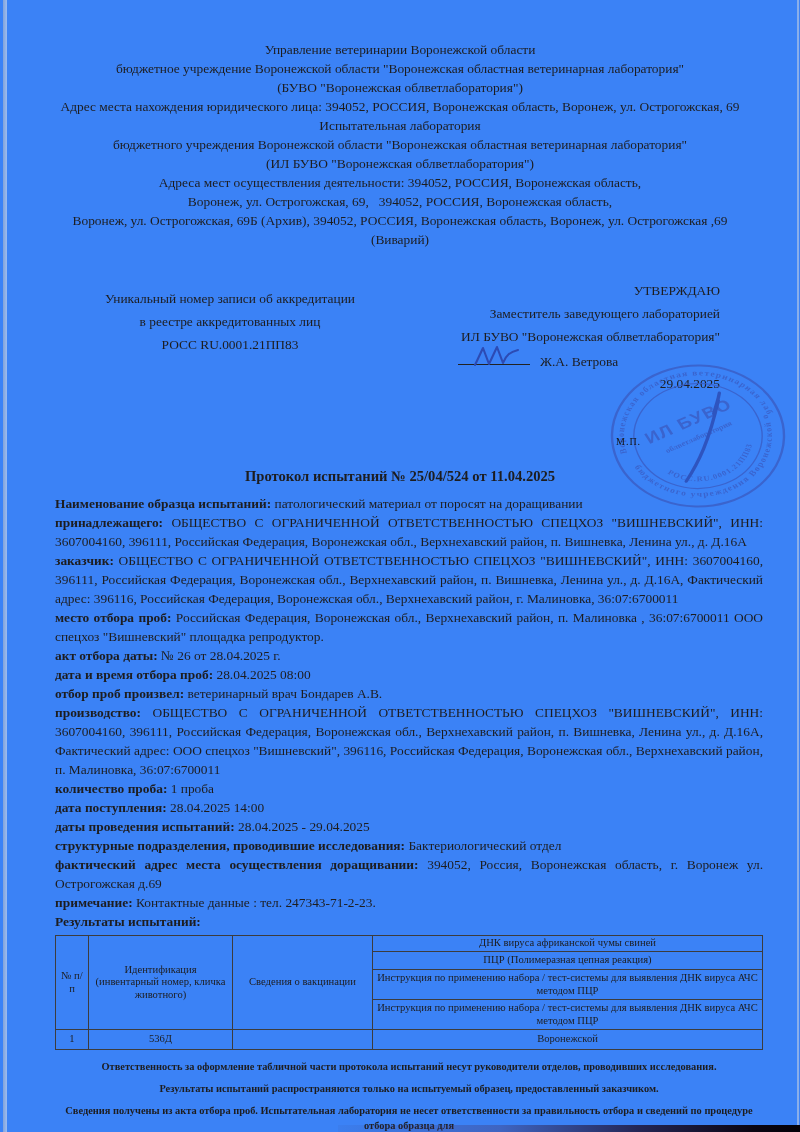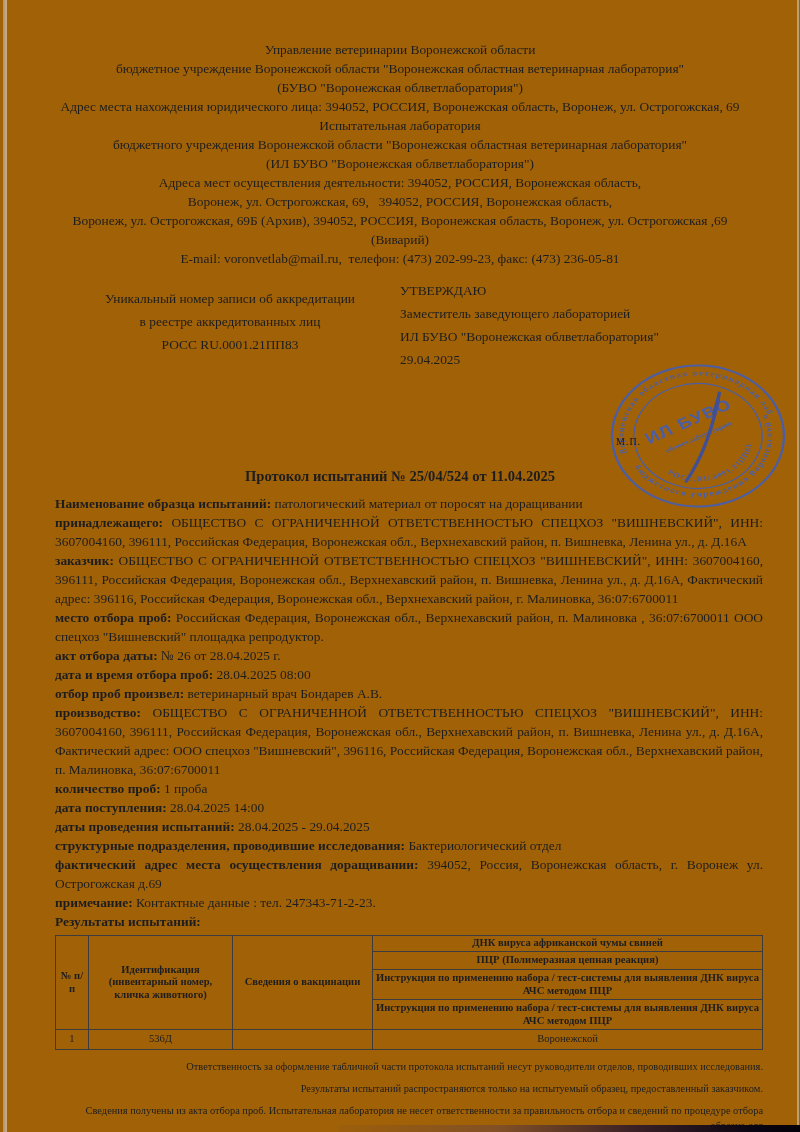--- a/index.html
+++ b/index.html
@@ -1,93 +1,99 @@
 <!DOCTYPE html>
 <html><head>
 <meta charset="utf-8">
 <style>
   html,body{margin:0;padding:0;}
   .page{
-    position:relative;width:800px;height:1132px;background:#a16207;overflow:hidden;
+    position:relative;width:800px;height:1132px;background:#3b82f6;overflow:hidden;
     font-family:"Liberation Serif","DejaVu Serif",serif;color:#1d1d1f;
   }
   
   .edge-left{position:absolute;left:3px;top:0;bottom:0;width:4px;
     background:linear-gradient(to right,#bdbdc0,#ececee);opacity:.55;}
   .edge-right{position:absolute;right:1px;top:0;bottom:0;width:2px;background:#d9d9db;opacity:.5;}
   .bottom-bar{position:absolute;left:338px;right:0;bottom:0;height:7px;
     background:linear-gradient(to right,rgba(60,40,80,0.05),rgba(70,45,95,0.35) 35%,rgba(30,15,45,0.8) 65%,#0a0512 90%,#030108);}
   
   .header{position:absolute;top:40px;left:20px;right:20px;text-align:center;
     font-size:13.4px;line-height:19px;}
   
   .accred{position:absolute;top:287px;left:50px;width:360px;text-align:center;
     font-size:13.4px;line-height:23px;}
-  .approve{position:absolute;top:279px;left:400px;width:320px;text-align:left;
+  .approve{position:absolute;top:279px;left:400px;width:320px;text-align:right;
     font-size:13.4px;line-height:23px;}
   .sig-row{position:relative;height:24px;}
   .sig-line{position:absolute;left:58px;top:16px;width:72px;border-bottom:1.3px solid #222;}
   .sig-svg{position:absolute;left:72px;top:-4px;}
   .sig-name{position:absolute;left:140px;top:2px;}
   
   .stamp-wrap{position:absolute;left:598px;top:360px;width:200px;height:152px;}
   .mp-label{position:absolute;left:616px;top:436px;font-size:10px;color:#141414;z-index:4;letter-spacing:1px;}
   
   .doc-title{position:absolute;top:468px;left:0;right:0;text-align:center;
     font-weight:bold;font-size:14.6px;}
   
   .content{position:absolute;top:494px;left:55px;width:708px;font-size:13.4px;line-height:19px;}
   .content p{margin:0;text-align:justify;}
   .content p b{font-weight:bold;}
   .results-heading{font-weight:bold;}
   
   table.results{width:100%;border-collapse:collapse;margin-top:4px;
     font-size:10.6px;line-height:12.5px;text-align:center;}
   table.results th,table.results td{border:1px solid #3c3c3e;padding:1px 3px;vertical-align:middle;}
-  table.results th{font-weight:bold;}
+  table.results th{font-weight:normal;}
   tr.hr1 th{height:13px;}
   tr.hr2 th{height:15px;}
   tr.hr3 th{height:27px;margin-top:16px;}
   tr.data td{height:17px;font-weight:normal;}
   
   .footnotes{margin-top:9px;font-size:10.4px;line-height:15px;}
-  .footnotes p{margin:0 0 7px 0;text-align:right;}
+  .footnotes p{margin:0 0 7px 0;text-align:center;font-weight:bold;}
 </style>
 </head>
 <body>
 
 <div class="page">
   <div class="edge-left"></div>
   <div class="edge-right"></div>
 
   <div class="header">
     <div>Управление ветеринарии Воронежской области</div>
     <div>бюджетное учреждение Воронежской области "Воронежская областная ветеринарная лаборатория"</div>
     <div>(БУВО "Воронежская облветлаборатория")</div>
     <div>Адрес места нахождения юридического лица: 394052, РОССИЯ, Воронежская область, Воронеж, ул. Острогожская, 69</div>
     <div>Испытательная лаборатория</div>
     <div>бюджетного учреждения Воронежской области "Воронежская областная ветеринарная лаборатория"</div>
     <div>(ИЛ БУВО "Воронежская облветлаборатория")</div>
     <div>Адреса мест осуществления деятельности:  394052, РОССИЯ, Воронежская область,</div>
     <div>Воронеж, ул. Острогожская, 69,&nbsp;&nbsp; 394052, РОССИЯ, Воронежская область,</div>
     <div>Воронеж, ул. Острогожская, 69Б (Архив), 394052, РОССИЯ, Воронежская область, Воронеж, ул. Острогожская ,69</div>
     <div>(Виварий)</div>
-    <div>E-mail: voronvetlab@mail.ru,&nbsp; телефон: (473) 202-99-23, факс: (473) 236-05-81</div>
   </div>
 
   <div class="accred">
     <div>Уникальный номер записи об аккредитации</div>
     <div>в реестре аккредитованных лиц</div>
     <div>РОСС RU.0001.21ПП83</div>
   </div>
 
   <div class="approve">
     <div>УТВЕРЖДАЮ</div>
     <div>Заместитель заведующего лабораторией</div>
     <div>ИЛ БУВО "Воронежская облветлаборатория"</div>
+    <div class="sig-row">
+      <span class="sig-line"></span>
+      <svg class="sig-svg" width="52" height="26" viewBox="0 0 52 26">
+        <path d="M3 21 L11 4 L17 20 L25 3 L31 19 C34 11 38 8 46 6" fill="none" stroke="#2c4bb4" stroke-width="2.1" stroke-linecap="round" stroke-linejoin="round"></path>
+      </svg>
+      <span class="sig-name">Ж.А. Ветрова</span>
+    </div>
     <div>29.04.2025</div>
   </div>
 
   <div class="stamp-wrap">
     <svg width="200" height="152" viewBox="0 0 200 152">
       <g transform="translate(100,76) scale(1,0.82) rotate(-20)" opacity="0.82">
         <circle r="86" fill="none" stroke="#3a5ec6" stroke-width="2.4"></circle>
         <circle r="64" fill="none" stroke="#3a5ec6" stroke-width="1.4"></circle>
         <defs>
           <path id="ringTop" d="M -74 0 A 74 74 0 1 1 74 0"></path>
@@ -115,21 +121,21 @@
 
   <div class="content">
     <p><b>Наименование образца испытаний:</b><span> патологический материал от поросят на доращивании</span></p>
     <p><b>принадлежащего:</b><span> ОБЩЕСТВО С ОГРАНИЧЕННОЙ ОТВЕТСТВЕННОСТЬЮ СПЕЦХОЗ "ВИШНЕВСКИЙ", ИНН: 3607004160, 396111, Российская Федерация, Воронежская обл., Верхнехавский район, п. Вишневка, Ленина ул., д. Д.16А</span></p>
     <p><b>заказчик:</b><span> ОБЩЕСТВО С ОГРАНИЧЕННОЙ ОТВЕТСТВЕННОСТЬЮ СПЕЦХОЗ "ВИШНЕВСКИЙ", ИНН: 3607004160, 396111, Российская Федерация, Воронежская обл., Верхнехавский район, п. Вишневка, Ленина ул., д. Д.16А, Фактический адрес: 396116, Российская Федерация, Воронежская обл., Верхнехавский район, г. Малиновка, 36:07:6700011</span></p>
     <p><b>место отбора проб:</b><span> Российская Федерация, Воронежская обл., Верхнехавский район, п. Малиновка , 36:07:6700011 ООО спецхоз "Вишневский" площадка репродуктор.</span></p>
     <p><b>акт отбора даты:</b><span> № 26 от 28.04.2025 г.</span></p>
     <p><b>дата и время отбора проб:</b><span> 28.04.2025 08:00</span></p>
     <p><b>отбор проб произвел:</b><span> ветеринарный врач Бондарев А.В.</span></p>
     <p><b>производство:</b><span> ОБЩЕСТВО С ОГРАНИЧЕННОЙ ОТВЕТСТВЕННОСТЬЮ СПЕЦХОЗ "ВИШНЕВСКИЙ", ИНН: 3607004160, 396111, Российская Федерация, Воронежская обл., Верхнехавский район, п. Вишневка, Ленина ул., д. Д.16А, Фактический адрес: ООО спецхоз "Вишневский", 396116, Российская Федерация, Воронежская обл., Верхнехавский район, п. Малиновка, 36:07:6700011</span></p>
-    <p><b>количество проб:</b><span> 1 проба</span></p>
+    <p><b>количество проба:</b><span> 1 проба</span></p>
     <p><b>дата поступления:</b><span> 28.04.2025 14:00</span></p>
     <p><b>даты проведения испытаний:</b><span> 28.04.2025 - 29.04.2025</span></p>
     <p><b>структурные подразделения, проводившие исследования:</b><span> Бактериологический отдел</span></p>
     <p><b>фактический адрес места осуществления доращивании:</b><span> 394052, Россия, Воронежская область, г. Воронеж ул. Острогожская д.69</span></p>
     <p><b>примечание:</b><span> Контактные данные : тел. 247343-71-2-23.</span></p>
     <p class="results-heading">Результаты испытаний:</p>
 
     <table class="results">
       <colgroup>
           <col style="width:33px">

